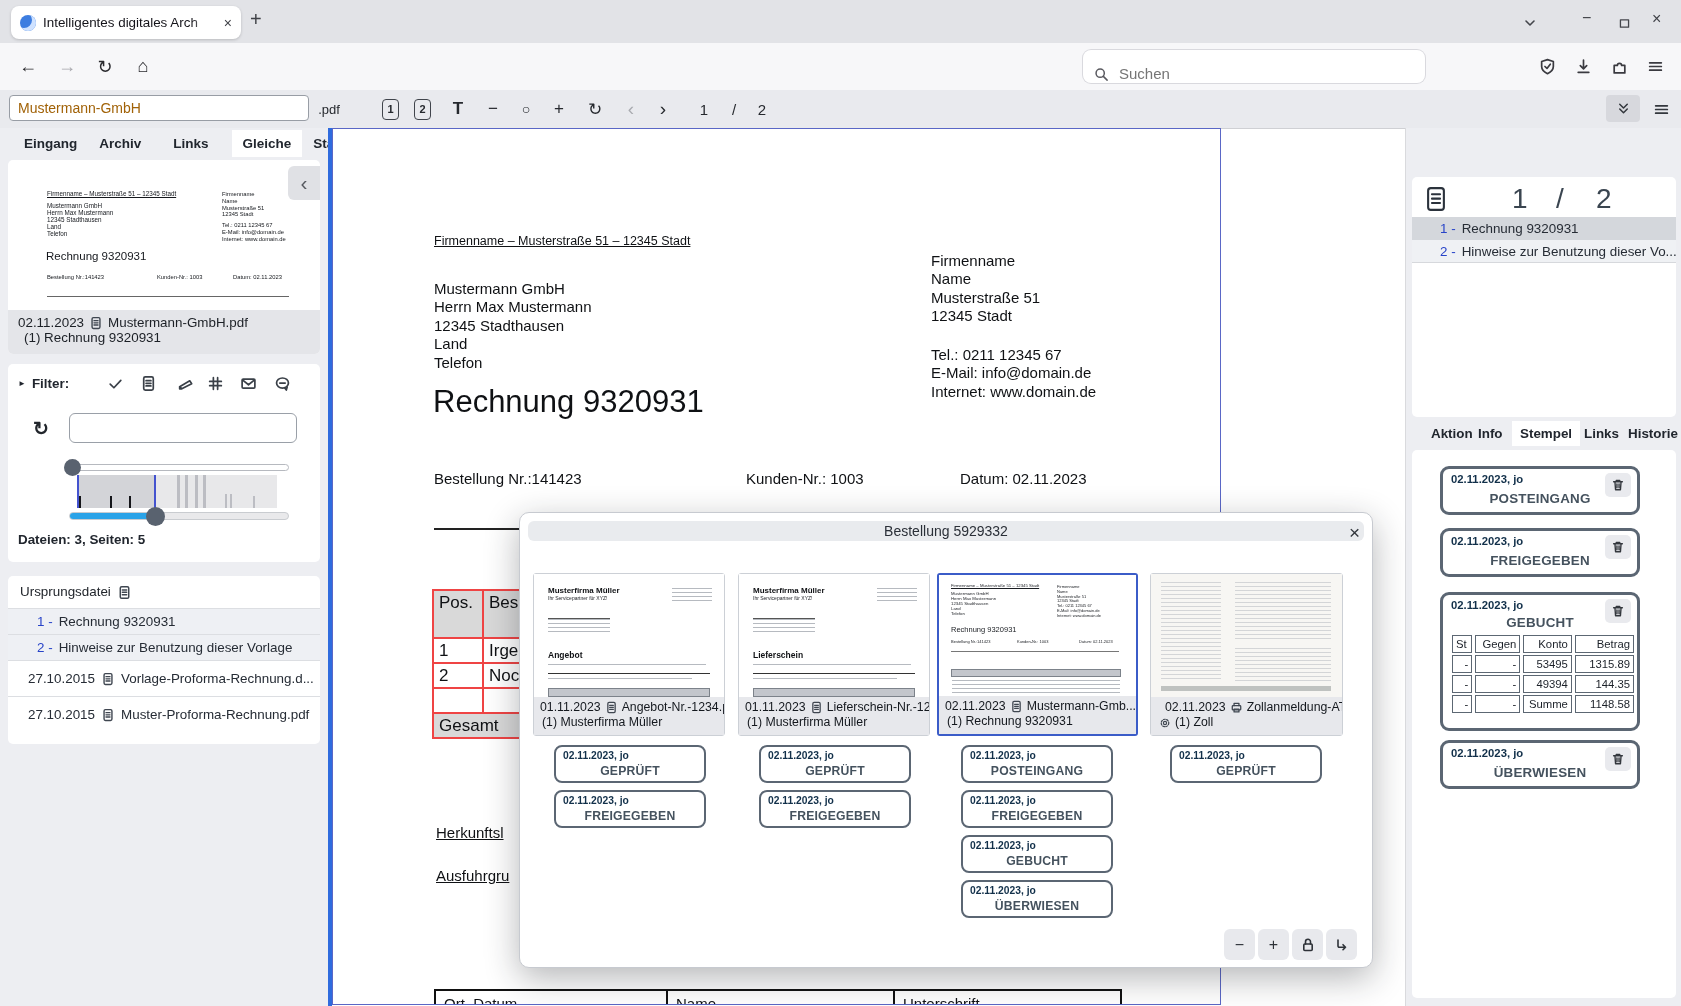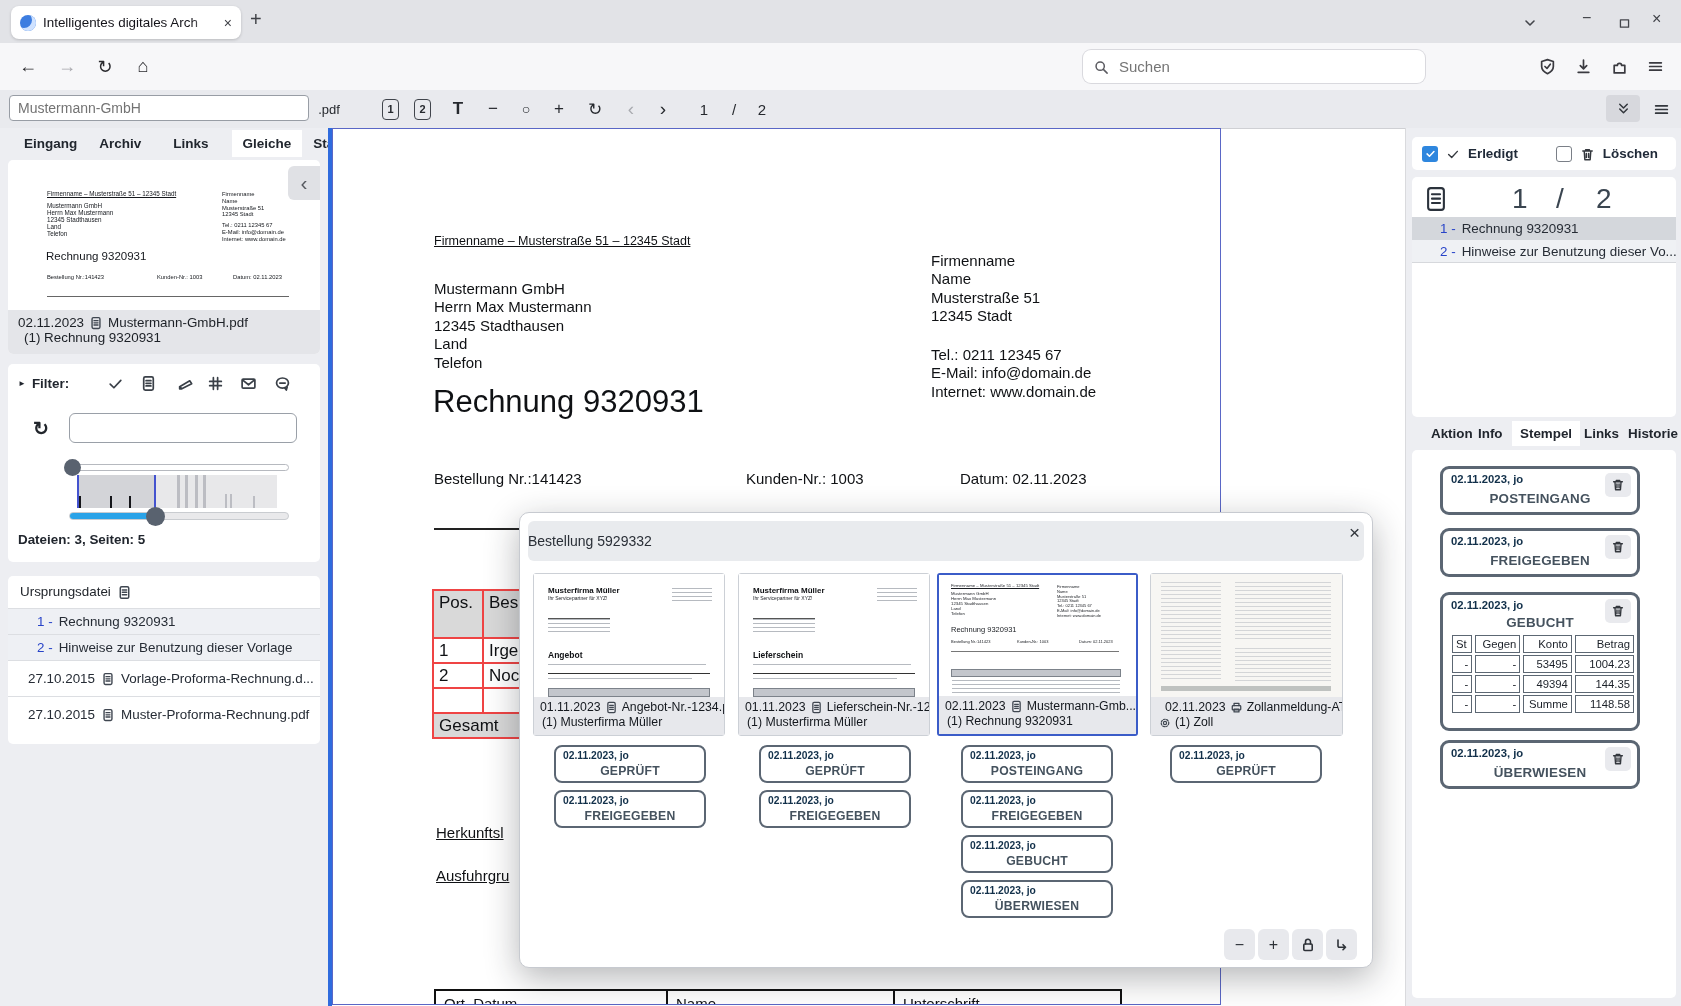--- a/index.html
+++ b/index.html
@@ -13,27 +13,27 @@
        box-shadow:0 1px 3px rgba(0,0,0,.18);display:flex;align-items:center;padding:0 9px;gap:7px;box-sizing:border-box}
   .favicon{width:16px;height:16px;border-radius:50%;background:#3d7de0;box-shadow:inset -4px -3px 0 0 #cfe2ff;flex:0 0 16px}
   .tab-title{font-size:13.4px;color:#15141a;white-space:nowrap;overflow:hidden;flex:1;
              -webkit-mask-image:linear-gradient(90deg,#000 85%,transparent);mask-image:linear-gradient(90deg,#000 85%,transparent)}
   .glyphbtn{color:#3f4147;text-align:center}
   .navbar{position:absolute;left:0;top:43px;width:1681px;height:47px;background:#f7f7f9;border-bottom:1px solid #d4d4d8}
   .navic{position:absolute;top:0;height:47px;display:flex;align-items:center;justify-content:center;width:32px;font-size:18px;color:#2a2a2e}
   .urlbar{position:absolute;left:263px;top:7px;width:806px;height:33px;background:#fff;border-radius:8px;
           box-shadow:0 0 0 1px #d9d9de;display:flex;align-items:center;padding:0 12px;gap:9px;box-sizing:border-box}
   .searchbar{position:absolute;left:1083px;top:7px;width:342px;height:33px;background:#fff;border-radius:8px;
-          box-shadow:0 0 0 1px #d9d9de;display:flex;align-items:center;padding:0 11px;gap:8px;box-sizing:border-box}
+          box-shadow:0 0 0 1px #d9d9de;display:flex;align-items:flex-end;padding:0 11px;gap:8px;box-sizing:border-box}
   .searchbar input{border:none;outline:none;font-size:15px;font-family:inherit;color:#2b2b2f;width:100%;background:transparent}
   .url-prefix{font-size:15px;color:#76767c}
   .url-domain{font-size:15px;color:#17171b;font-weight:700}
   .appbar{position:absolute;left:0;top:90px;width:1681px;height:38px;background:#e9eaee;border-bottom:1px solid #cfd0d4}
   .fname{position:absolute;left:9px;top:5px;width:300px;height:26px;border:1px solid #989da5;border-radius:4px;
-         font-size:14px;font-family:inherit;padding:0 8px;box-sizing:border-box;color:#737373;background:#fff}
+         font-size:14px;font-family:inherit;padding:0 8px;box-sizing:border-box;color:#a16207;background:#fff}
   .appit{position:absolute;top:0;height:38px;display:flex;align-items:center;justify-content:center;color:#26292e}
   .pgbox{width:17px;height:21px;border:1.6px solid #41454c;border-radius:4px;font-size:11px;font-weight:700;
          display:flex;align-items:center;justify-content:center;color:#26292e;box-sizing:border-box}
   .chip{background:#d7d8dd;border-radius:4px}
   
   .sidebar{position:absolute;left:0;top:128px;width:328px;height:878px;background:#edeef2}
   .stabs{position:absolute;left:0;top:0;width:328px;height:30px;display:flex;align-items:center;padding-left:13px;gap:0;box-sizing:border-box}
   .stab{font-size:13.5px;font-weight:700;color:#21262e;padding:6px 11px;white-space:nowrap}
   .stab.active{background:#fff}
   .card{position:absolute;background:#fff;border-radius:5px}
@@ -65,22 +65,22 @@
   .stamp{position:absolute;border:3px solid #5b6673;border-radius:9px;background:#fff;box-sizing:border-box}
   .stamp .meta{position:absolute;left:8px;top:4px;font-size:11.3px;font-weight:700;color:#12304a;white-space:nowrap}
   .stamp .lbl{position:absolute;left:0;right:0;text-align:center;font-size:13.4px;font-weight:800;color:#45525e;letter-spacing:.2px}
   .trashbtn{position:absolute;right:6px;top:4px;width:26px;height:24px;background:#e9eaee;border-radius:5px;
             display:flex;align-items:center;justify-content:center;color:#34383e}
   .btable{border-collapse:separate;border-spacing:3px 2px;font-size:11.3px;color:#1b2028}
   .btable td{border:1.5px solid #5c6773;padding:0 3px;height:16px;text-align:right;background:#fff;white-space:nowrap}
   
   .modal{position:absolute;left:519px;top:512px;width:854px;height:456px;background:#fff;border:1px solid #c7cad0;
          border-radius:10px;box-shadow:0 10px 34px rgba(25,28,35,.32);box-sizing:border-box}
-  .mhead{position:absolute;left:8px;top:8px;right:8px;height:40px;background:#e9ebee;border-radius:6px;
-         display:flex;align-items:center;font-size:14px;color:#2a2f37}
+  .mhead{position:absolute;left:8px;top:8px;right:8px;height:20px;background:#e9ebee;border-radius:6px;
+         display:flex;align-items:center;justify-content:center;font-size:14px;color:#2a2f37}
   .mclose{position:absolute;right:12px;top:10px;font-size:19px;color:#33373d;line-height:1}
   .mcard{position:absolute;top:60px;height:163px;background:#fff;border:1px solid #ccd0d6;border-radius:3px;box-sizing:border-box}
   .mcard.sel{border:2px solid #3b5cc8}
   .mthumb{position:absolute;left:0;right:0;top:0;bottom:38px;overflow:hidden;background:#fff}
   .mcap{position:absolute;left:0;right:0;bottom:0;height:38px;background:#e7e8ec;padding:3px 6px;box-sizing:border-box;
         font-size:12.3px;color:#14181e;overflow:hidden}
   .mcap .l1{display:flex;align-items:flex-start;gap:4px;white-space:nowrap}
   .mcap .l2{display:flex;align-items:flex-end;gap:4px;white-space:nowrap;padding-left:2px;margin-top:1px}
   .mstamp{position:absolute;width:152px;height:38px;border:2.5px solid #5b6673;border-radius:8px;background:#fff;box-sizing:border-box}
   .mstamp .meta{position:absolute;left:7px;top:3px;font-size:10.3px;font-weight:700;color:#12304a;white-space:nowrap}
@@ -419,36 +419,20 @@
           <tr>
       <td style="width:214px">Ort, Datum</td>
       <td style="width:209px">Name</td>
       <td style="width:209px">Unterschrift</td>
     </tr>
   </tbody>
       </table>
 </div>
 
 <div class="rpanel">
-  <div class="card" style="left:6px;top:9px;width:264px;height:33px;display:flex;align-items:center;padding:0 10px;gap:8px;box-sizing:border-box">
-    <span class="cb on">
-          <svg class="ic" width="11" height="11" style="stroke:#fff;stroke-width:2.2">
-            <use href="#i-check"></use>
-          </svg>
-        </span>
-    <span style="color:#34383e"><svg class="ic" width="14" height="14">
-            <use href="#i-check"></use>
-          </svg></span>
-    <span style="font-size:13.4px;font-weight:700;color:#202a38">Erledigt</span>
-    <span class="cb off" style="margin-left:30px"></span>
-    <span style="color:#34383e"><svg class="ic" width="15" height="15">
-            <use href="#i-trash"></use>
-          </svg></span>
-    <span style="font-size:13.4px;font-weight:700;color:#202a38">Löschen</span>
-  </div>
 
   <div class="card" style="left:6px;top:49px;width:264px;height:240px">
     <span class="abs" style="left:10px;top:8px;color:#2b323c"><svg class="ic" width="28" height="28" style="stroke-width:1.2">
             <use href="#i-doc"></use>
           </svg></span>
     <span class="abs" style="left:100px;top:6px;font-size:28px;color:#3a4550">1</span>
     <span class="abs" style="left:144px;top:6px;font-size:28px;color:#3a4550">/</span>
     <span class="abs" style="left:184px;top:6px;font-size:28px;color:#3a4550">2</span>
     <div class="srow" style="top:40px;height:23px;background:#d4d7dc;padding-left:28px;gap:6px;border-top:none">
       <span class="bluenum">1 -</span>
@@ -498,21 +482,21 @@
               <tr>
           <td style="width:16px;text-align:left">St</td>
           <td style="width:44px">Gegen</td>
           <td style="width:44px">Konto</td>
           <td style="width:74px">Betrag</td>
         </tr>
         <tr>
           <td>-</td>
           <td>-</td>
           <td>53495</td>
-          <td>1004.23</td>
+          <td>1315.89</td>
         </tr>
         <tr>
           <td>-</td>
           <td>-</td>
           <td>49394</td>
           <td>144.35</td>
         </tr>
         <tr>
           <td>-</td>
           <td>-</td>

